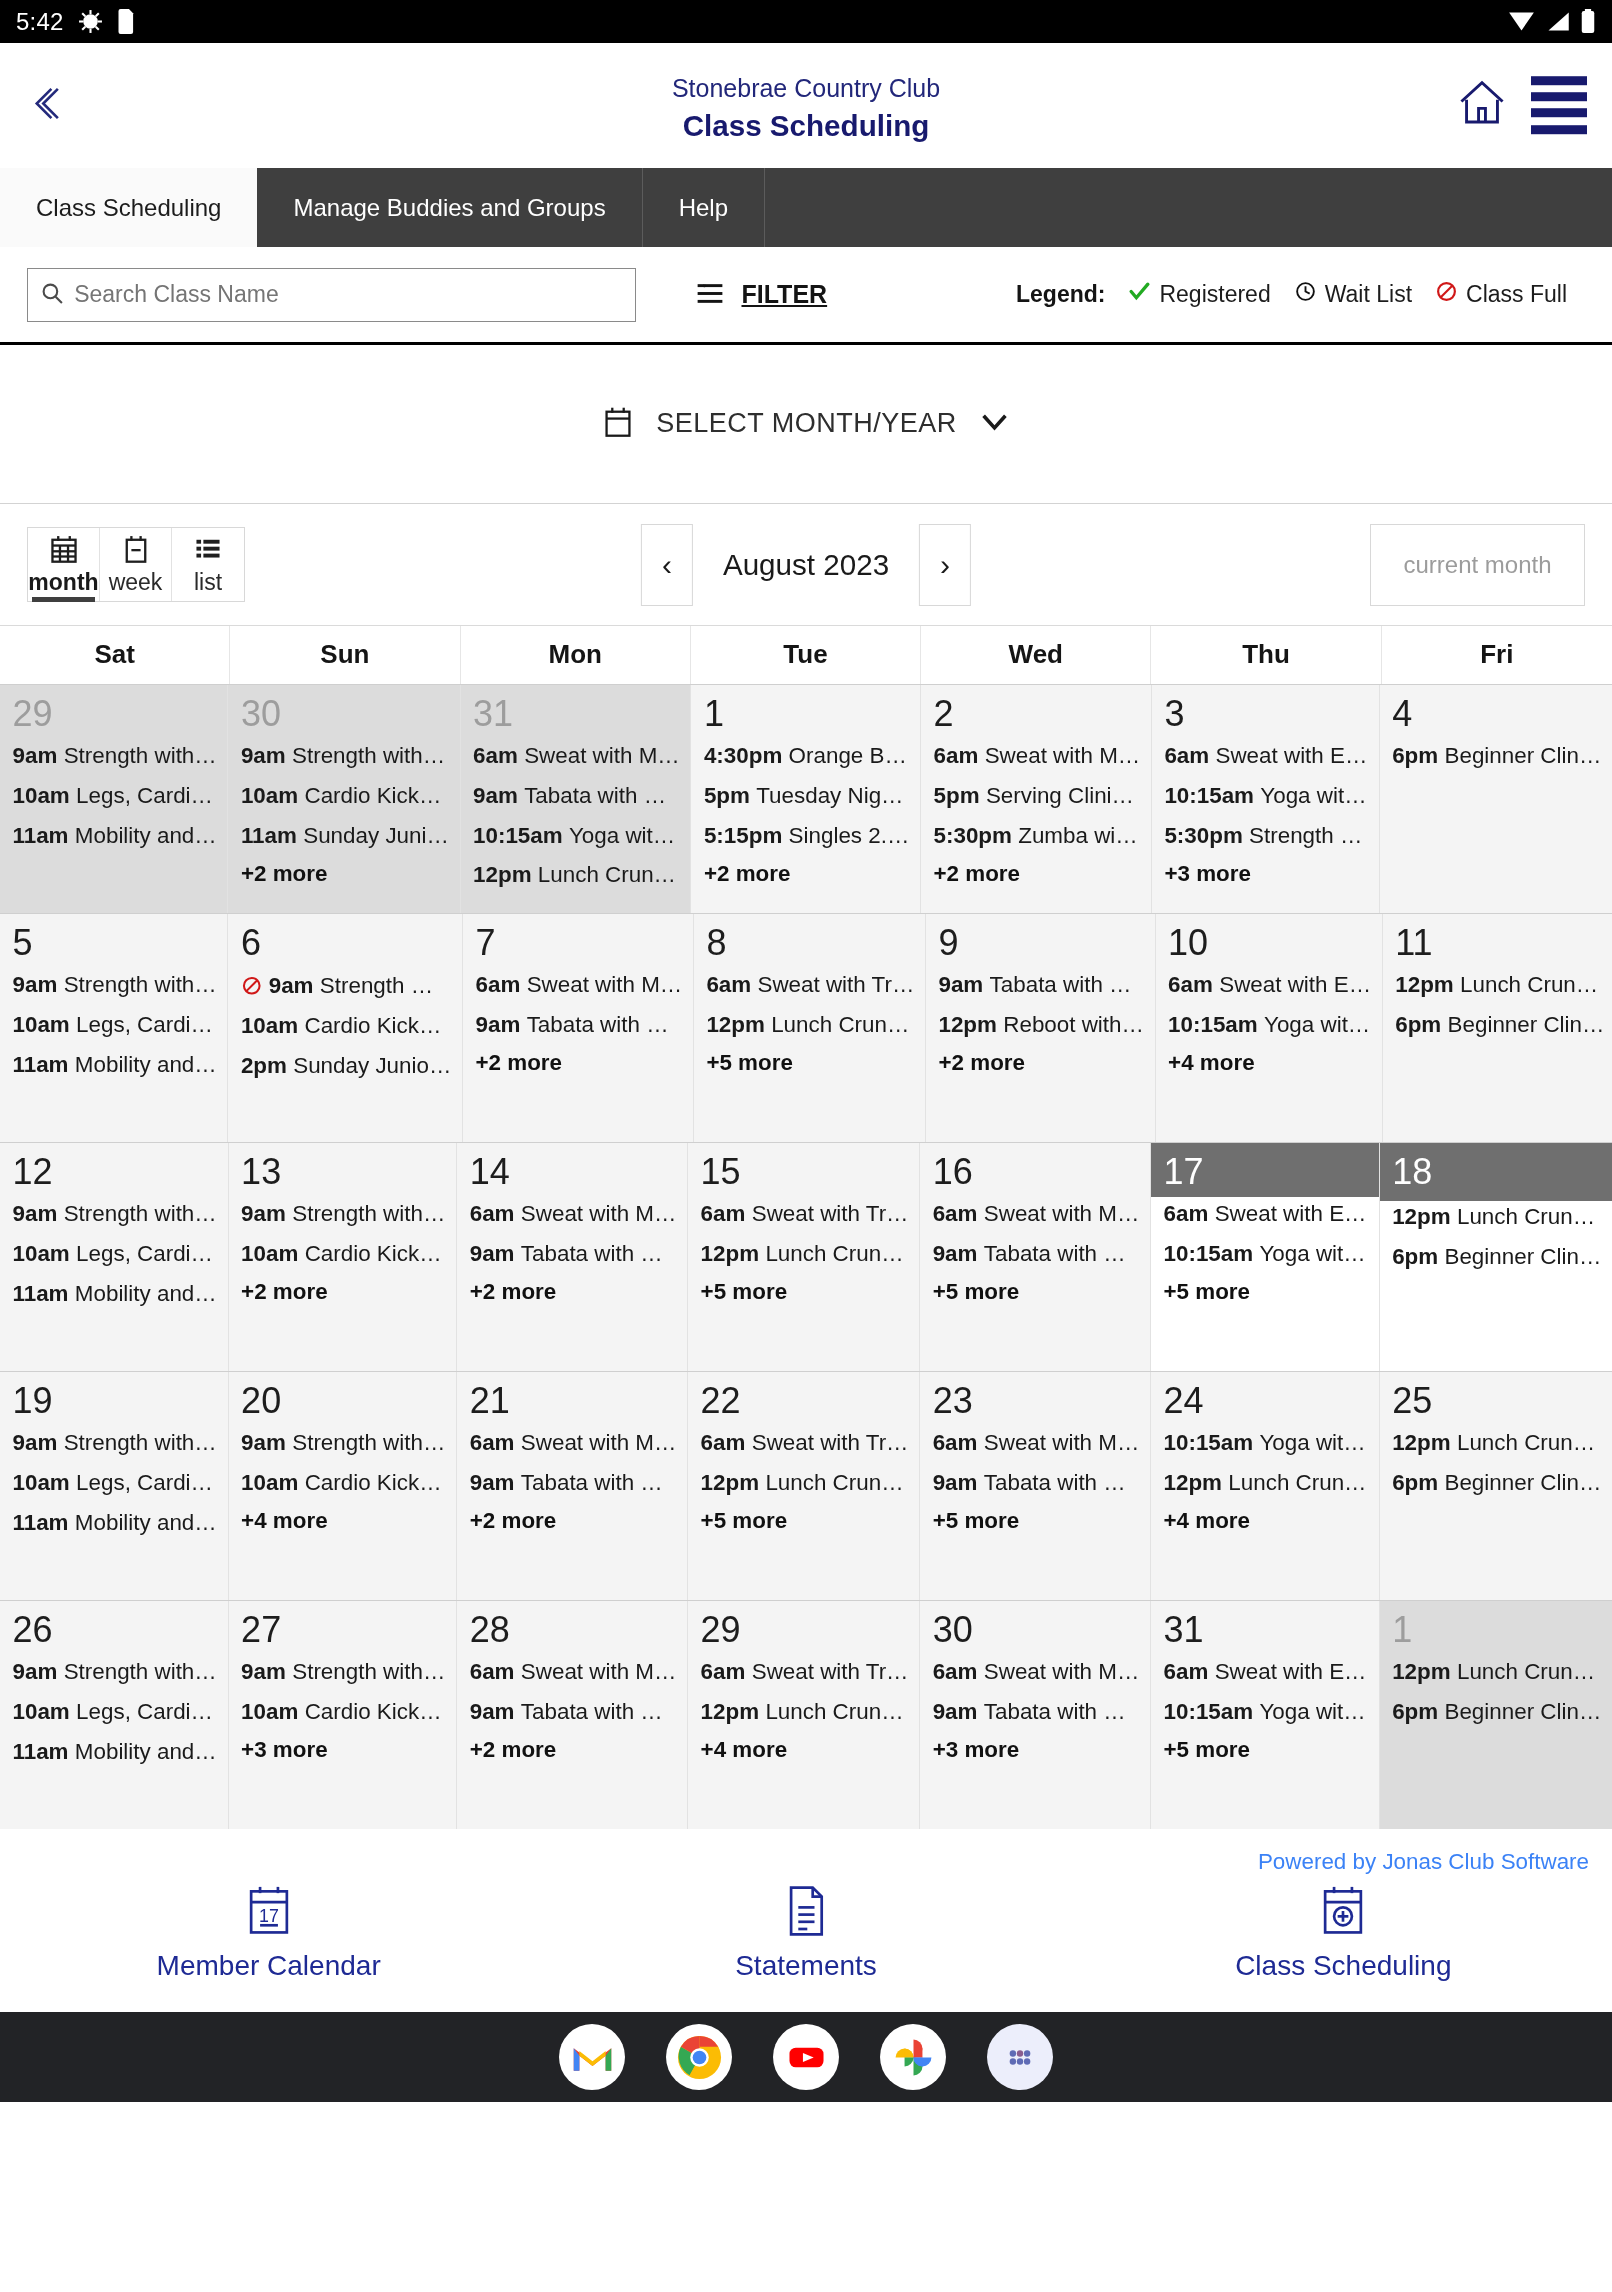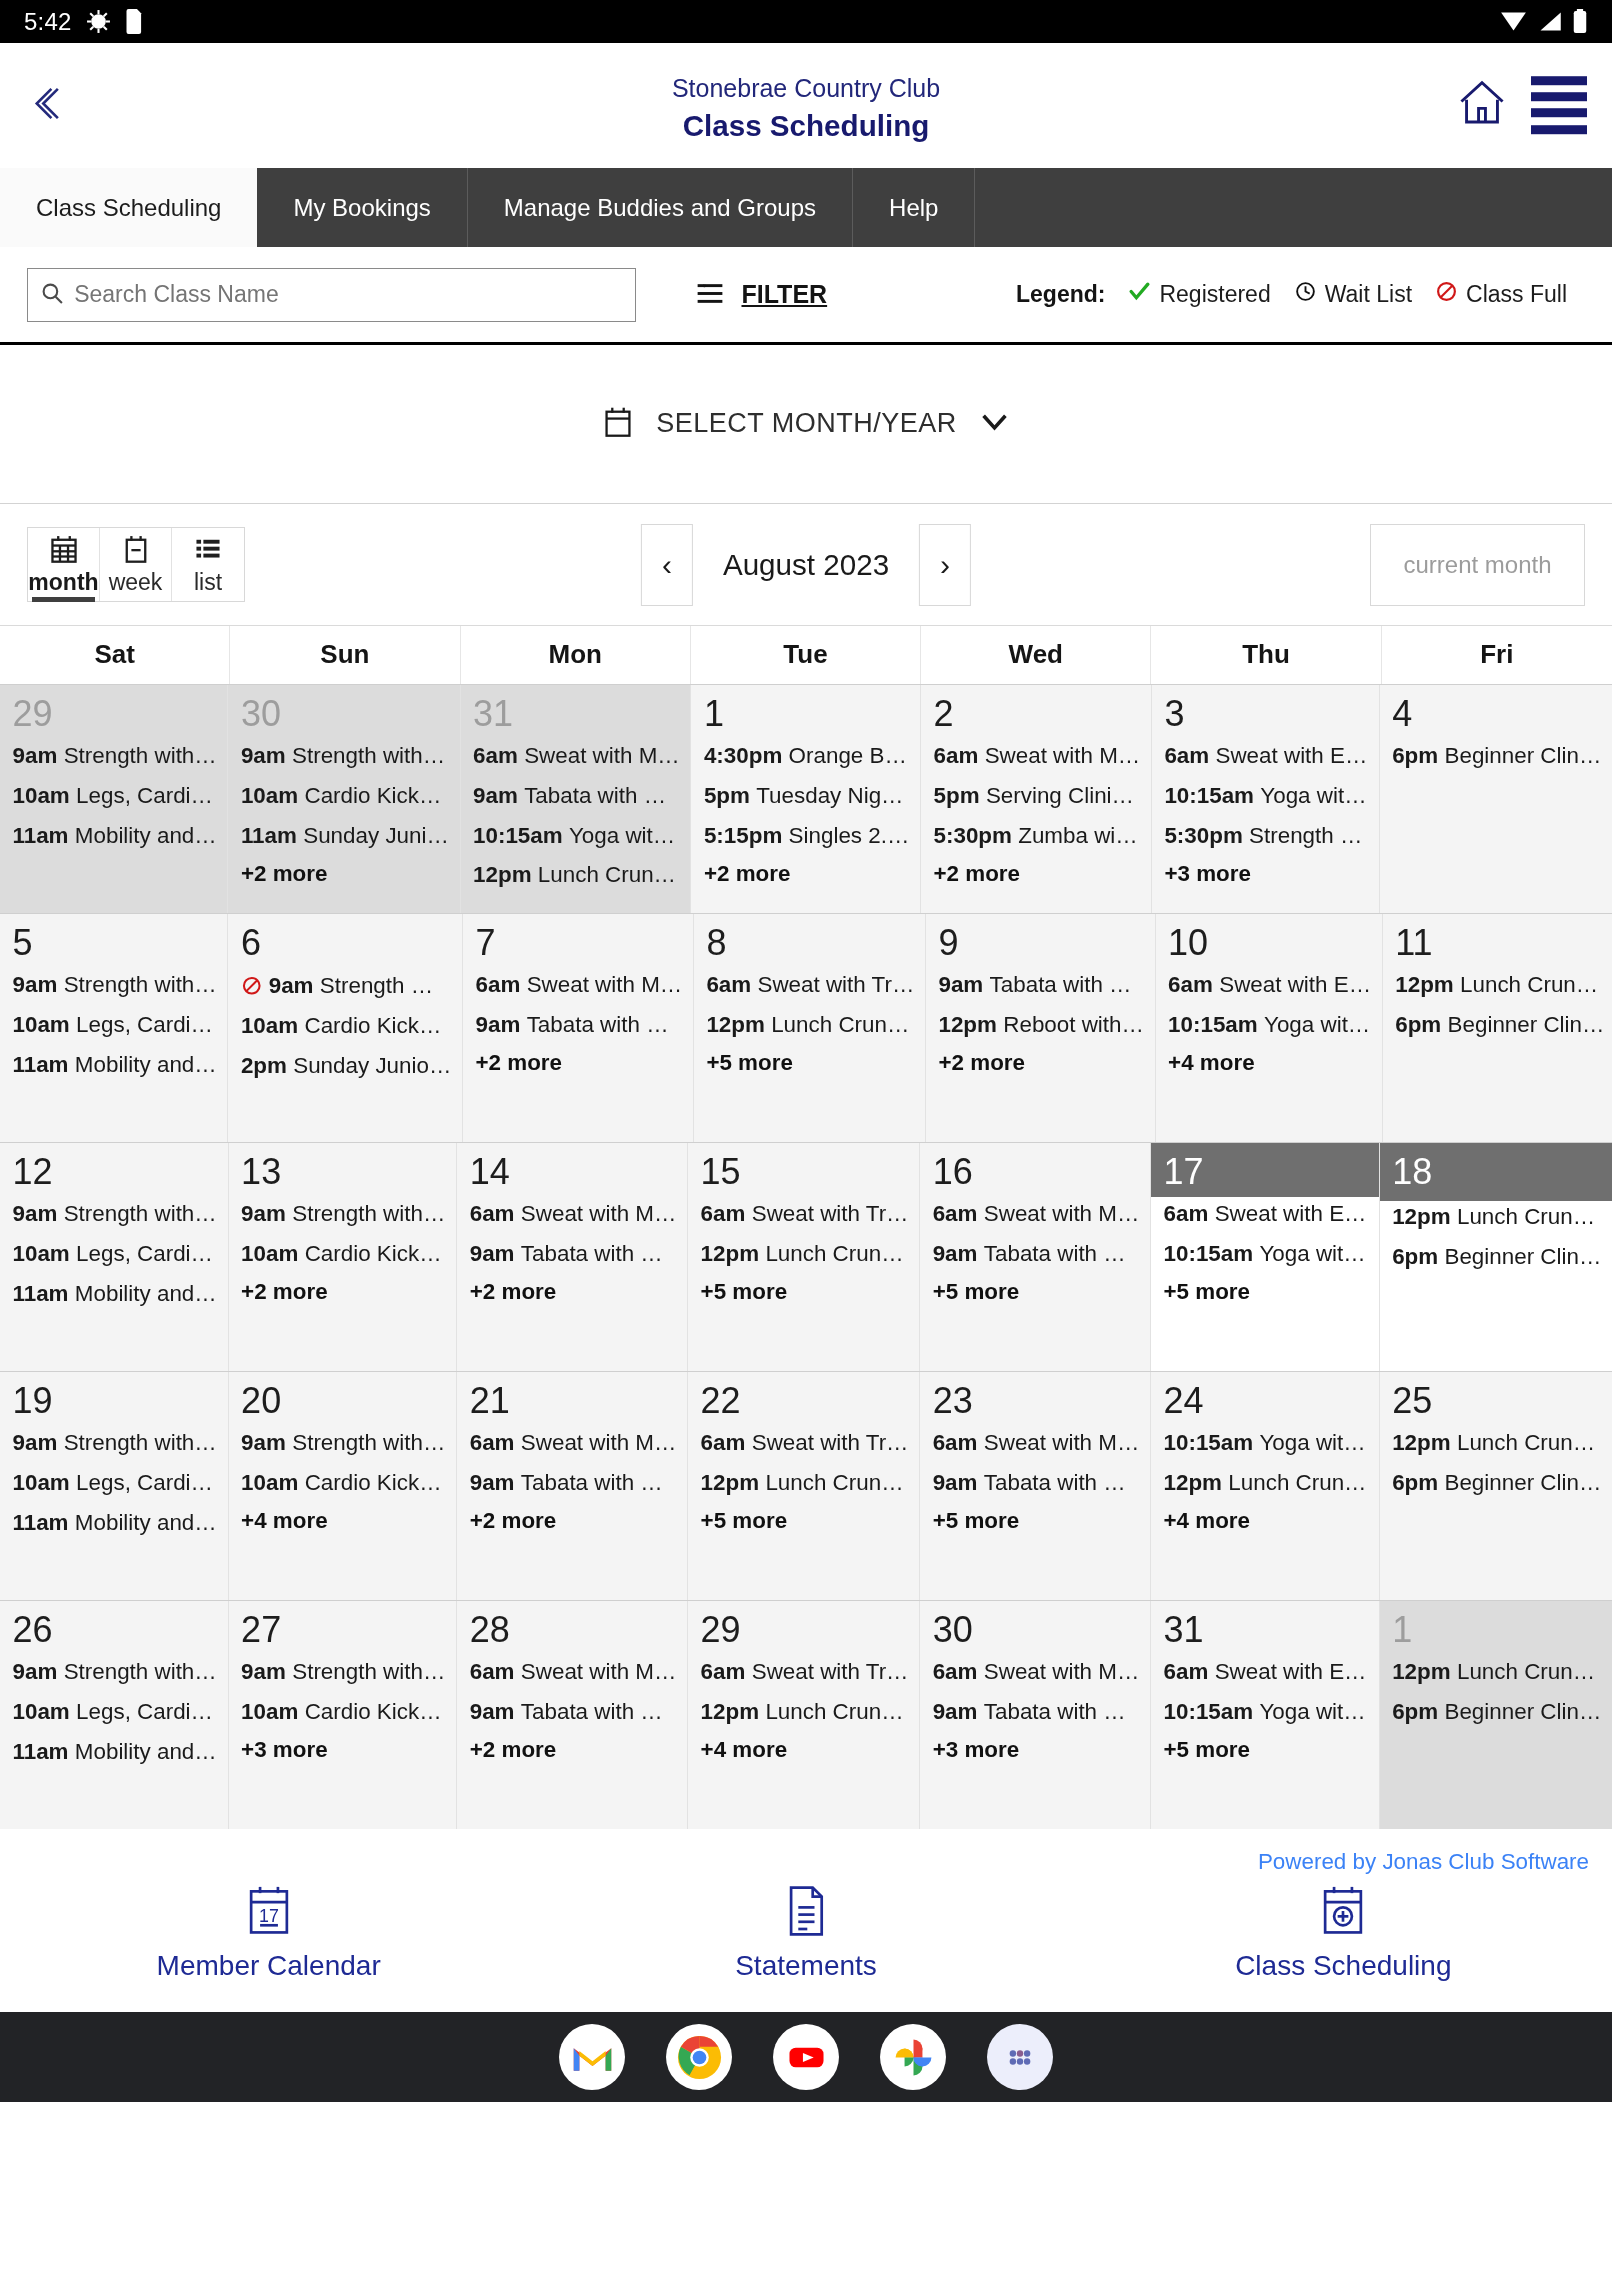--- a/index.html
+++ b/index.html
@@ -6,21 +6,21 @@
   html, body {
     width: 1612px; height: 2293px;
     font-family: "Liberation Sans", sans-serif;
     background: #ffffff;
     overflow: hidden;
   }
 
   
   .statusbar {
     height: 43px; background: #000; color: #fff;
-    display: flex; align-items: center; padding: 0 24px;
+    display: flex; align-items: center; padding: 0 16px;
     font-size: 24px; letter-spacing: 0.2px;
   }
   .sb-left { display: flex; align-items: center; gap: 14.3px; }
   .sb-right { margin-left: auto; display: flex; align-items: center; gap: 9px; }
   .sb-ic { display: inline-flex; }
 
   
   .appheader {
     height: 125px; background: #fff;
     display: flex; align-items: center; position: relative;
@@ -237,23 +237,20 @@
         <i></i>
     </span>
   </div>
 </div>
 
 <div class="tabbar">
   <div class="tab active">
     <span>Class Scheduling</span>
   </div>
   <div class="tab">
-    <span>My Bookings</span>
-  </div>
-  <div class="tab">
     <span>Manage Buddies and Groups</span>
   </div>
   <div class="tab">
     <span>Help</span>
   </div>
   <div class="tab tab-filler"></div>
 </div>
 
 <div class="searchrow">
   <div class="searchbox">

